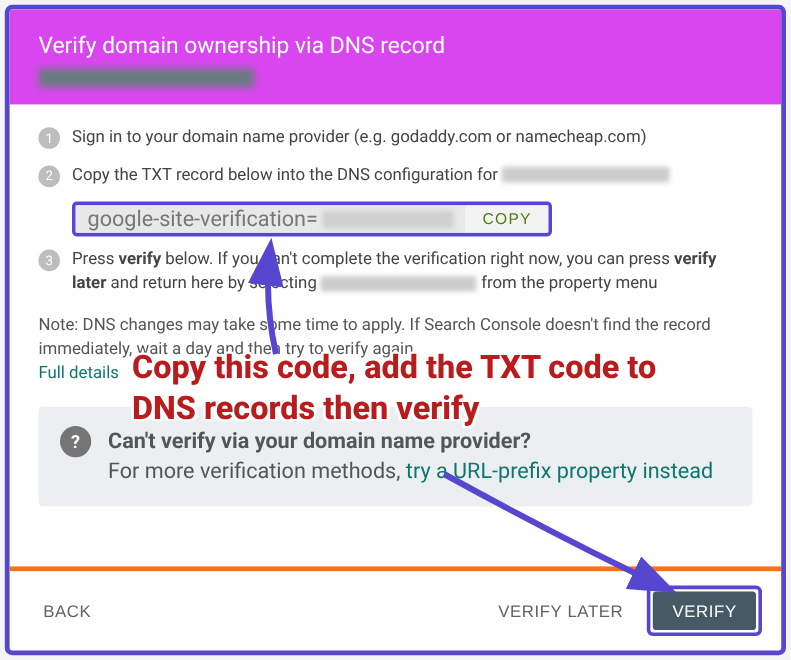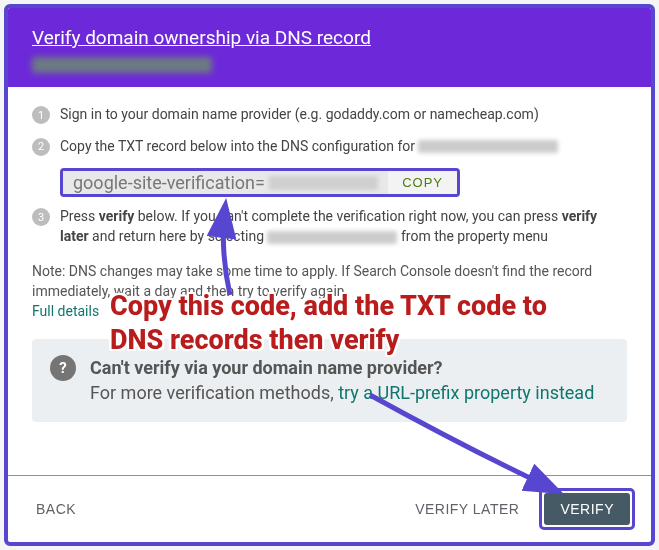--- a/index.html
+++ b/index.html
@@ -15,24 +15,23 @@
     position: absolute;
     top: 4px; left: 4px; right: 4px; bottom: 4px;
     border: 4px solid #5746cf;
     border-radius: 6px;
     background: #fff;
     display: flex;
     flex-direction: column;
     overflow: hidden;
   }
   .header {
-    background: #6d28d9;
+    background: #d946ef;
     color: #fff;
     padding: 18px 24px 14px 24px;
-    text-decoration: underline;
   }
   .header h1 { font-size: 19px; font-weight: 400; }
   .header .subtitle-blur {
     margin-top: 8px;
     width: 180px; height: 16px;
     background: #6c7b82;
     border-radius: 2px;
     filter: blur(3px);
   }
   .body {
@@ -131,21 +130,21 @@
     color: #fff;
     font-size: 15px;
     font-weight: 700;
     display: flex;
     align-items: center;
     justify-content: center;
     flex-shrink: 0;
   }
   .alt-text { font-size: 18px; color: #555; line-height: 1.4; }
   .footer {
-    border-top: 1px solid #f97316;
+    border-top: 4px solid #f97316;
     padding: 12px 16px;
     display: flex;
     align-items: center;
     gap: 8px;
   }
   .btn-flat {
     background: none;
     border: none;
     color: #5f6368;
     font-size: 14px;

